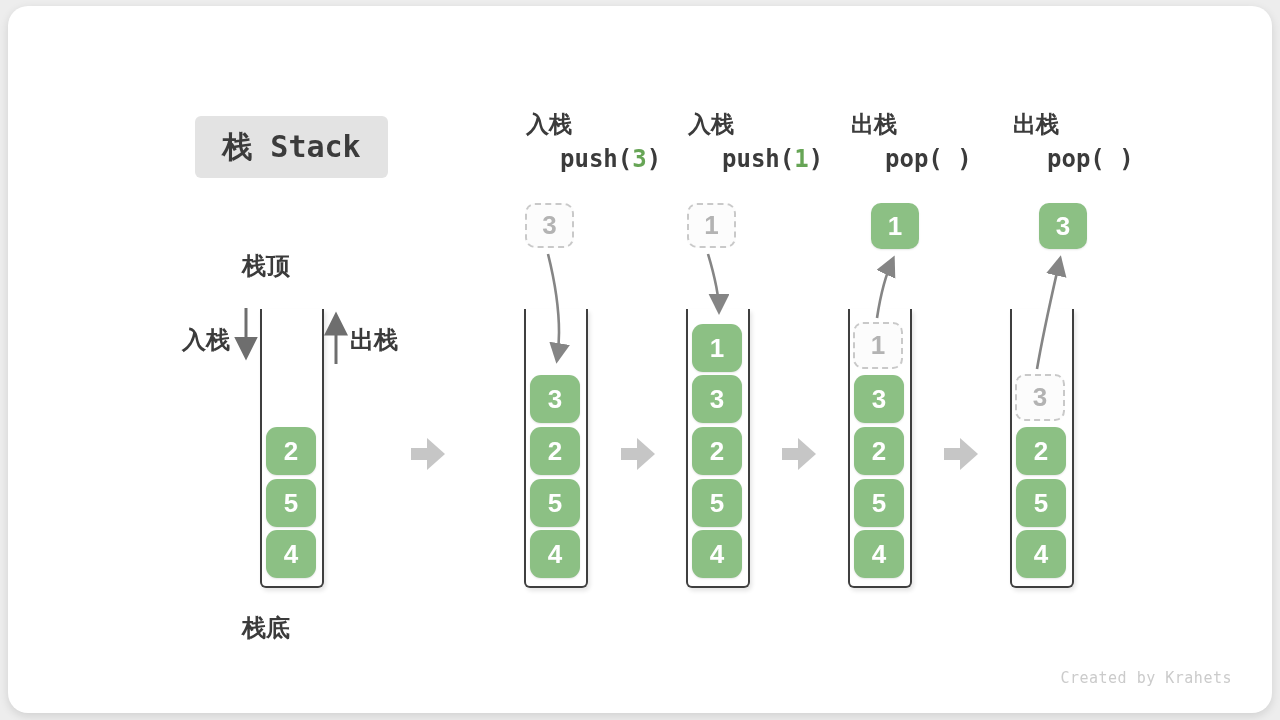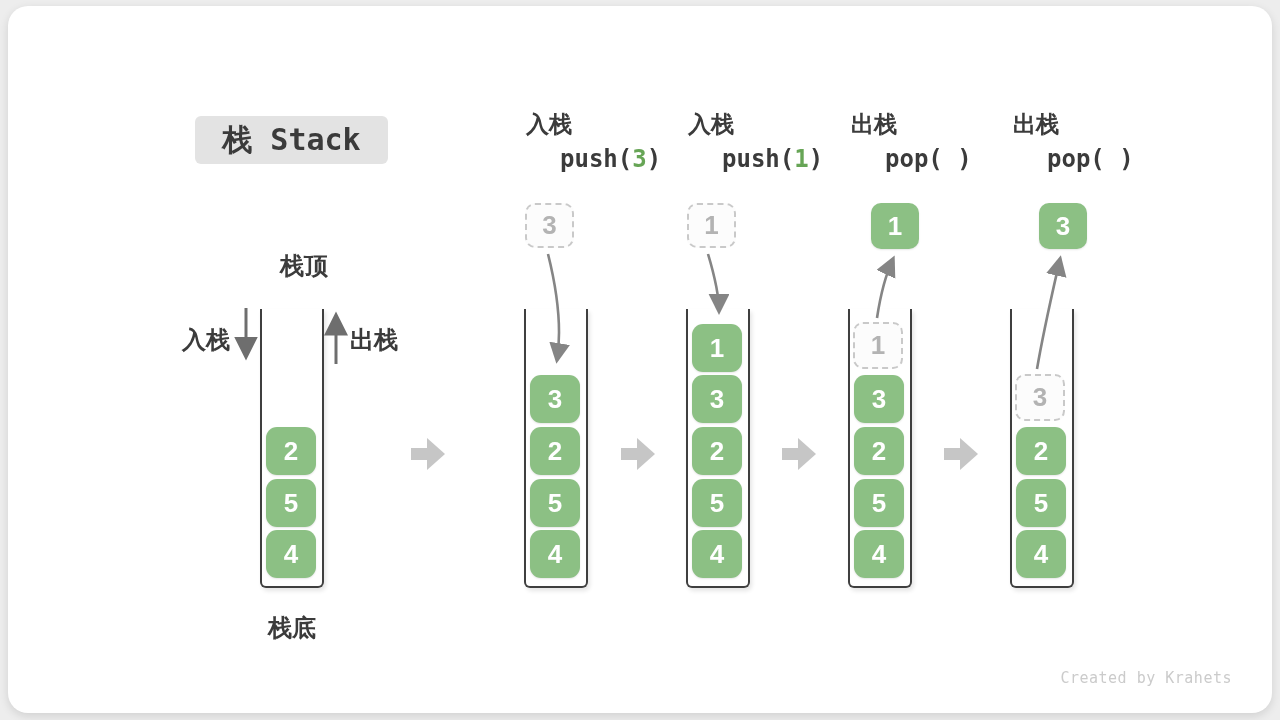--- a/index.html
+++ b/index.html
@@ -3,29 +3,29 @@
 <meta charset="utf-8">
 <style>
   * { margin:0; padding:0; box-sizing:border-box; }
   html,body { width:1280px; height:720px; overflow:hidden; background:#ededed;
               font-family:"Liberation Sans","DejaVu Sans",sans-serif; }
   .stage { position:relative; width:1280px; height:720px; }
   .card { position:absolute; left:8px; top:6px; right:8px; bottom:7px;
           background:#ffffff; border-radius:20px;
           box-shadow:0 3px 10px rgba(0,0,0,0.12); }
 
-  .title-chip { position:absolute; left:187px; top:110px; width:193px; height:48px;
+  .title-chip { position:absolute; left:187px; top:110px; width:193px; height:62px;
                 background:var(--chip-bg,#e3e3e3); border-radius:6px;
                 display:flex; align-items:center; justify-content:center;
                 font-family:"DejaVu Sans Mono","Liberation Mono",monospace;
                 font-size:30px; font-weight:600; color:var(--text-dark,#3b3b3b); }
 
   .label { position:absolute; font-size:24px; font-weight:700; color:var(--text-dark,#3b3b3b); }
-  .top-label    { left:220px; top:244px; width:100px; text-align:right; }
-  .bottom-label { left:234px; top:606px; width:100px; text-align:center; }
+  .top-label    { left:234px; top:244px; width:100px; text-align:left; }
+  .bottom-label { left:234px; top:606px; width:100px; }
   .push-label   { left:130px; top:318px; width:92px; text-align:right; }
   .pop-label    { left:342px; top:318px; width:92px; text-align:left; }
 
   .op { position:absolute; top:104px; }
   .op-name { font-size:23px; font-weight:700; color:var(--text-dark,#3b3b3b); line-height:28px; }
   .op-code { font-family:"DejaVu Sans Mono","Liberation Mono",monospace;
              font-size:24px; font-weight:600; color:var(--text-dark,#3b3b3b);
              line-height:30px; margin-top:6px; white-space:pre;margin-left:34px; }
   .op-code .arg { color:var(--green-dark,#67A556); font-weight:700; }
 

